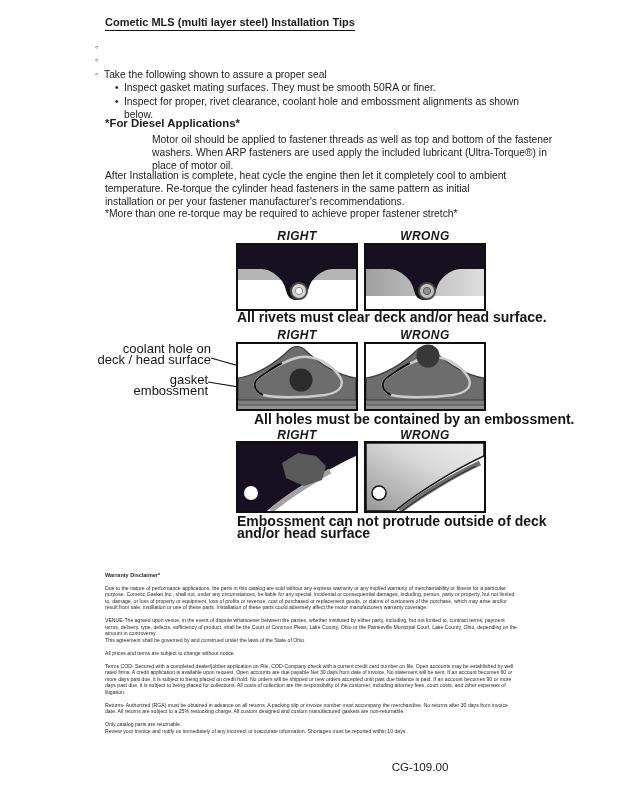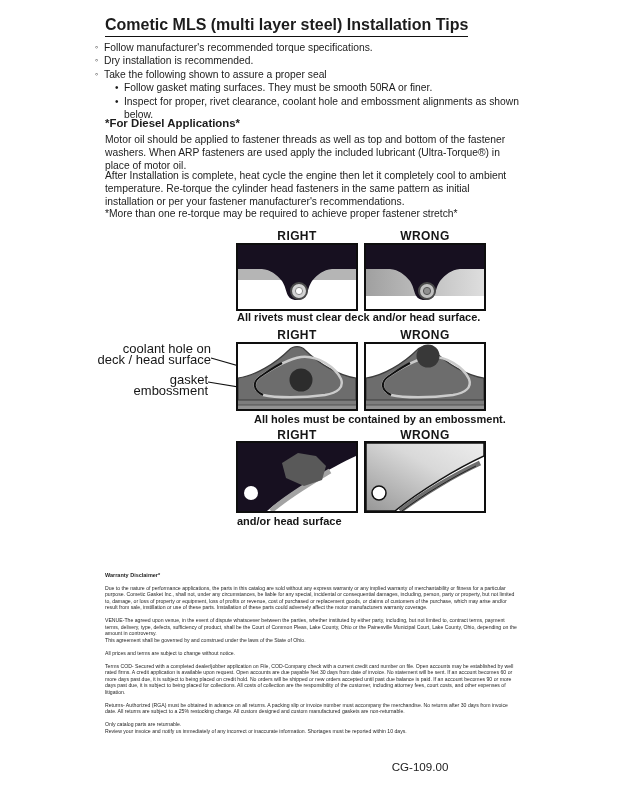--- a/index.html
+++ b/index.html
@@ -1,59 +1,57 @@
 <!DOCTYPE html>
 <html><head>
 <meta charset="utf-8">
 <style>
   html,body{margin:0;padding:0;width:618px;height:800px;overflow:hidden;background:#fff;}
   body{font-family:"Liberation Sans", sans-serif;color:#1c1c1c;position:relative;}
   .abs{position:absolute;}
-  .title{left:105px;top:16px;font-size:16px;font-weight:bold;border-bottom:1.6px solid #111;padding-bottom:2px;display:inline-block;}
+  .title{left:105px;top:16px;font-size:11px;font-weight:bold;border-bottom:1.6px solid #111;padding-bottom:2px;display:inline-block;}
   .tips{left:95px;top:41px;width:440px;font-size:10.3px;line-height:13.4px;}
   .tip-row{display:flex;align-items:flex-start;}
   .tip-row .marker{width:9px;flex:0 0 9px;font-size:9px;line-height:13.4px;}
   .tip-row.sub{margin-left:20px;}
   .tip-row.sub .marker{font-size:10px;}
   .diesel-heading{left:105px;top:117px;font-size:11.4px;font-weight:bold;text-align:center;}
   .para{left:105px;width:414px;font-size:10.3px;line-height:12.9px;}
-  .p1{top:134px;}
+  .p1{top:134px;margin-left:47px;}
   .p2{top:170px;}
   .pnote{top:208px;}
-  .rw-label{font-size:12px;font-weight:bold;letter-spacing:.4px;width:122px;text-align:center;color:#161616;}
+  .rw-label{font-size:12px;font-weight:bold;letter-spacing:.4px;width:122px;text-align:center;color:#161616;font-style:italic;}
   .panel{width:122px;border:2px solid #0e0e0e;background:#fff;box-sizing:border-box;}
   .panel svg{display:block;}
-  .caption{font-size:11px;font-weight:bold;color:#161616;line-height:11.6px;}
+  .caption{font-size:14px;font-weight:bold;color:#161616;line-height:11.6px;}
   .side-label{font-size:13px;color:#161616;text-align:right;line-height:11px;}
   .legal{left:105px;top:572px;width:414px;font-size:5.15px;line-height:6.55px;color:#262626;}
   .legal h4{margin:0 0 6px 0;font-size:5.5px;}
   .legal p{margin:0 0 6.4px 0;white-space:pre-line;}
   .footer-code{left:320px;top:760px;width:200px;text-align:center;font-size:11.6px;color:#222;}
 </style>
 </head>
 <body>
 
 <div class="abs title">Cometic MLS (multi layer steel) Installation Tips</div>
 
 <div class="abs tips">
   <div class="tip-row">
       <span class="marker">◦</span>
-      <span>Follow manufacturer's recommended torque specifications.</span>
     </div>
   <div class="tip-row">
       <span class="marker">◦</span>
-      <span>Dry installation is recommended.</span>
     </div>
   <div class="tip-row">
       <span class="marker">◦</span>
       <span>Take the following shown to assure a proper seal</span>
     </div>
   <div class="tip-row sub">
       <span class="marker">•</span>
-      <span>Follow gasket mating surfaces.  They must be smooth 50RA or finer.</span>
+      <span>Inspect gasket mating surfaces.  They must be smooth 50RA or finer.</span>
     </div>
   <div class="tip-row sub">
       <span class="marker">•</span>
       <span>Inspect for proper, rivet clearance, coolant hole and embossment alignments as shown below.</span>
     </div>
 </div>
 
 <div class="abs diesel-heading">*For Diesel Applications*</div>
 <div class="abs para p1">Motor oil should be applied to fastener threads as well as top and bottom of the fastener washers. When ARP fasteners are used apply the included lubricant (Ultra-Torque®) in place of motor oil.</div>
 <div class="abs para p2">After Installation is complete, heat cycle the engine then let it completely cool to ambient temperature. Re-torque the cylinder head fasteners in the same pattern as initial installation or per your fastener manufacturer's recommendations.</div>
@@ -161,20 +159,21 @@
     </defs>
     <rect x="0" y="0" width="118" height="68" fill="#ffffff"></rect>
     <path d="M0,0 H118 V13 C92,25 55,47 29,68 H0 Z" fill="url(#g3)" stroke="#111111" stroke-width="1.5"></path>
     <path d="M114,20 C88,32 55,52 34,68" fill="none" stroke="#6e6e6e" stroke-width="5"></path>
     <path d="M110,23 C85,35 54,54 36,68" fill="none" stroke="#222222" stroke-width="1"></path>
     <circle cx="13" cy="50" r="7" fill="#ffffff" stroke="#111111" stroke-width="1.5"></circle>
   </svg>
 </div>
 
 <div class="abs caption" style="left:237px;top:516px;">
+  <div>Embossment can not protrude outside of deck</div>
   <div>and/or head surface</div>
 </div>
 
 <div class="abs legal">
   <h4>Warranty Disclaimer*</h4>
   <p>Due to the nature of performance applications, the parts in this catalog are sold without any express warranty or any implied warranty of merchantability or fitness for a particular purpose.  Cometic Gasket Inc., shall not, under any circumstances, be liable for any special, incidental or consequential damages, including, person, party or property, but not limited to, damage, or loss of property or equipment, loss of profits or revenue, cost of purchased or replacement goods, or claims of customers of the purchase, which may arise and/or result from sale, instillation or use of these parts.  Installation of these parts could adversely affect the motor manufacturers warranty coverage.</p>
   <p>VENUE-The agreed upon venue, in the event of dispute whatsoever between the parties, whether instituted by either party, including, but not limited to, contract terms, payment terms, delivery, type, defects, sufficiency of product, shall be the Court of Common Pleas, Lake County, Ohio or the Painesville Municipal Court, Lake County, Ohio, depending on the amount in controversy.
 This agreement shall be governed by and construed under the laws of the State of Ohio.</p>
   <p>All prices and terms are subject to change without notice.</p>
   <p>Terms COD- Secured with a completed dealer/jobber application on File, COD-Company check with a current credit card number on file.  Open accounts may be established by well rated firms.  A credit application is available upon request.  Open accounts are due payable Net 30 days from date of invoice.  No statement will be sent.  If an account becomes 60 or more days past due, it is subject to being placed on credit hold.  No orders will be shipped or new orders accepted until past due balance is paid.  If an account becomes 90 or more days past due, it is subject to being placed for collections.  All costs of collection are the responsibility of the customer, including attorney fees, court costs, and other expenses of litigation.</p>

